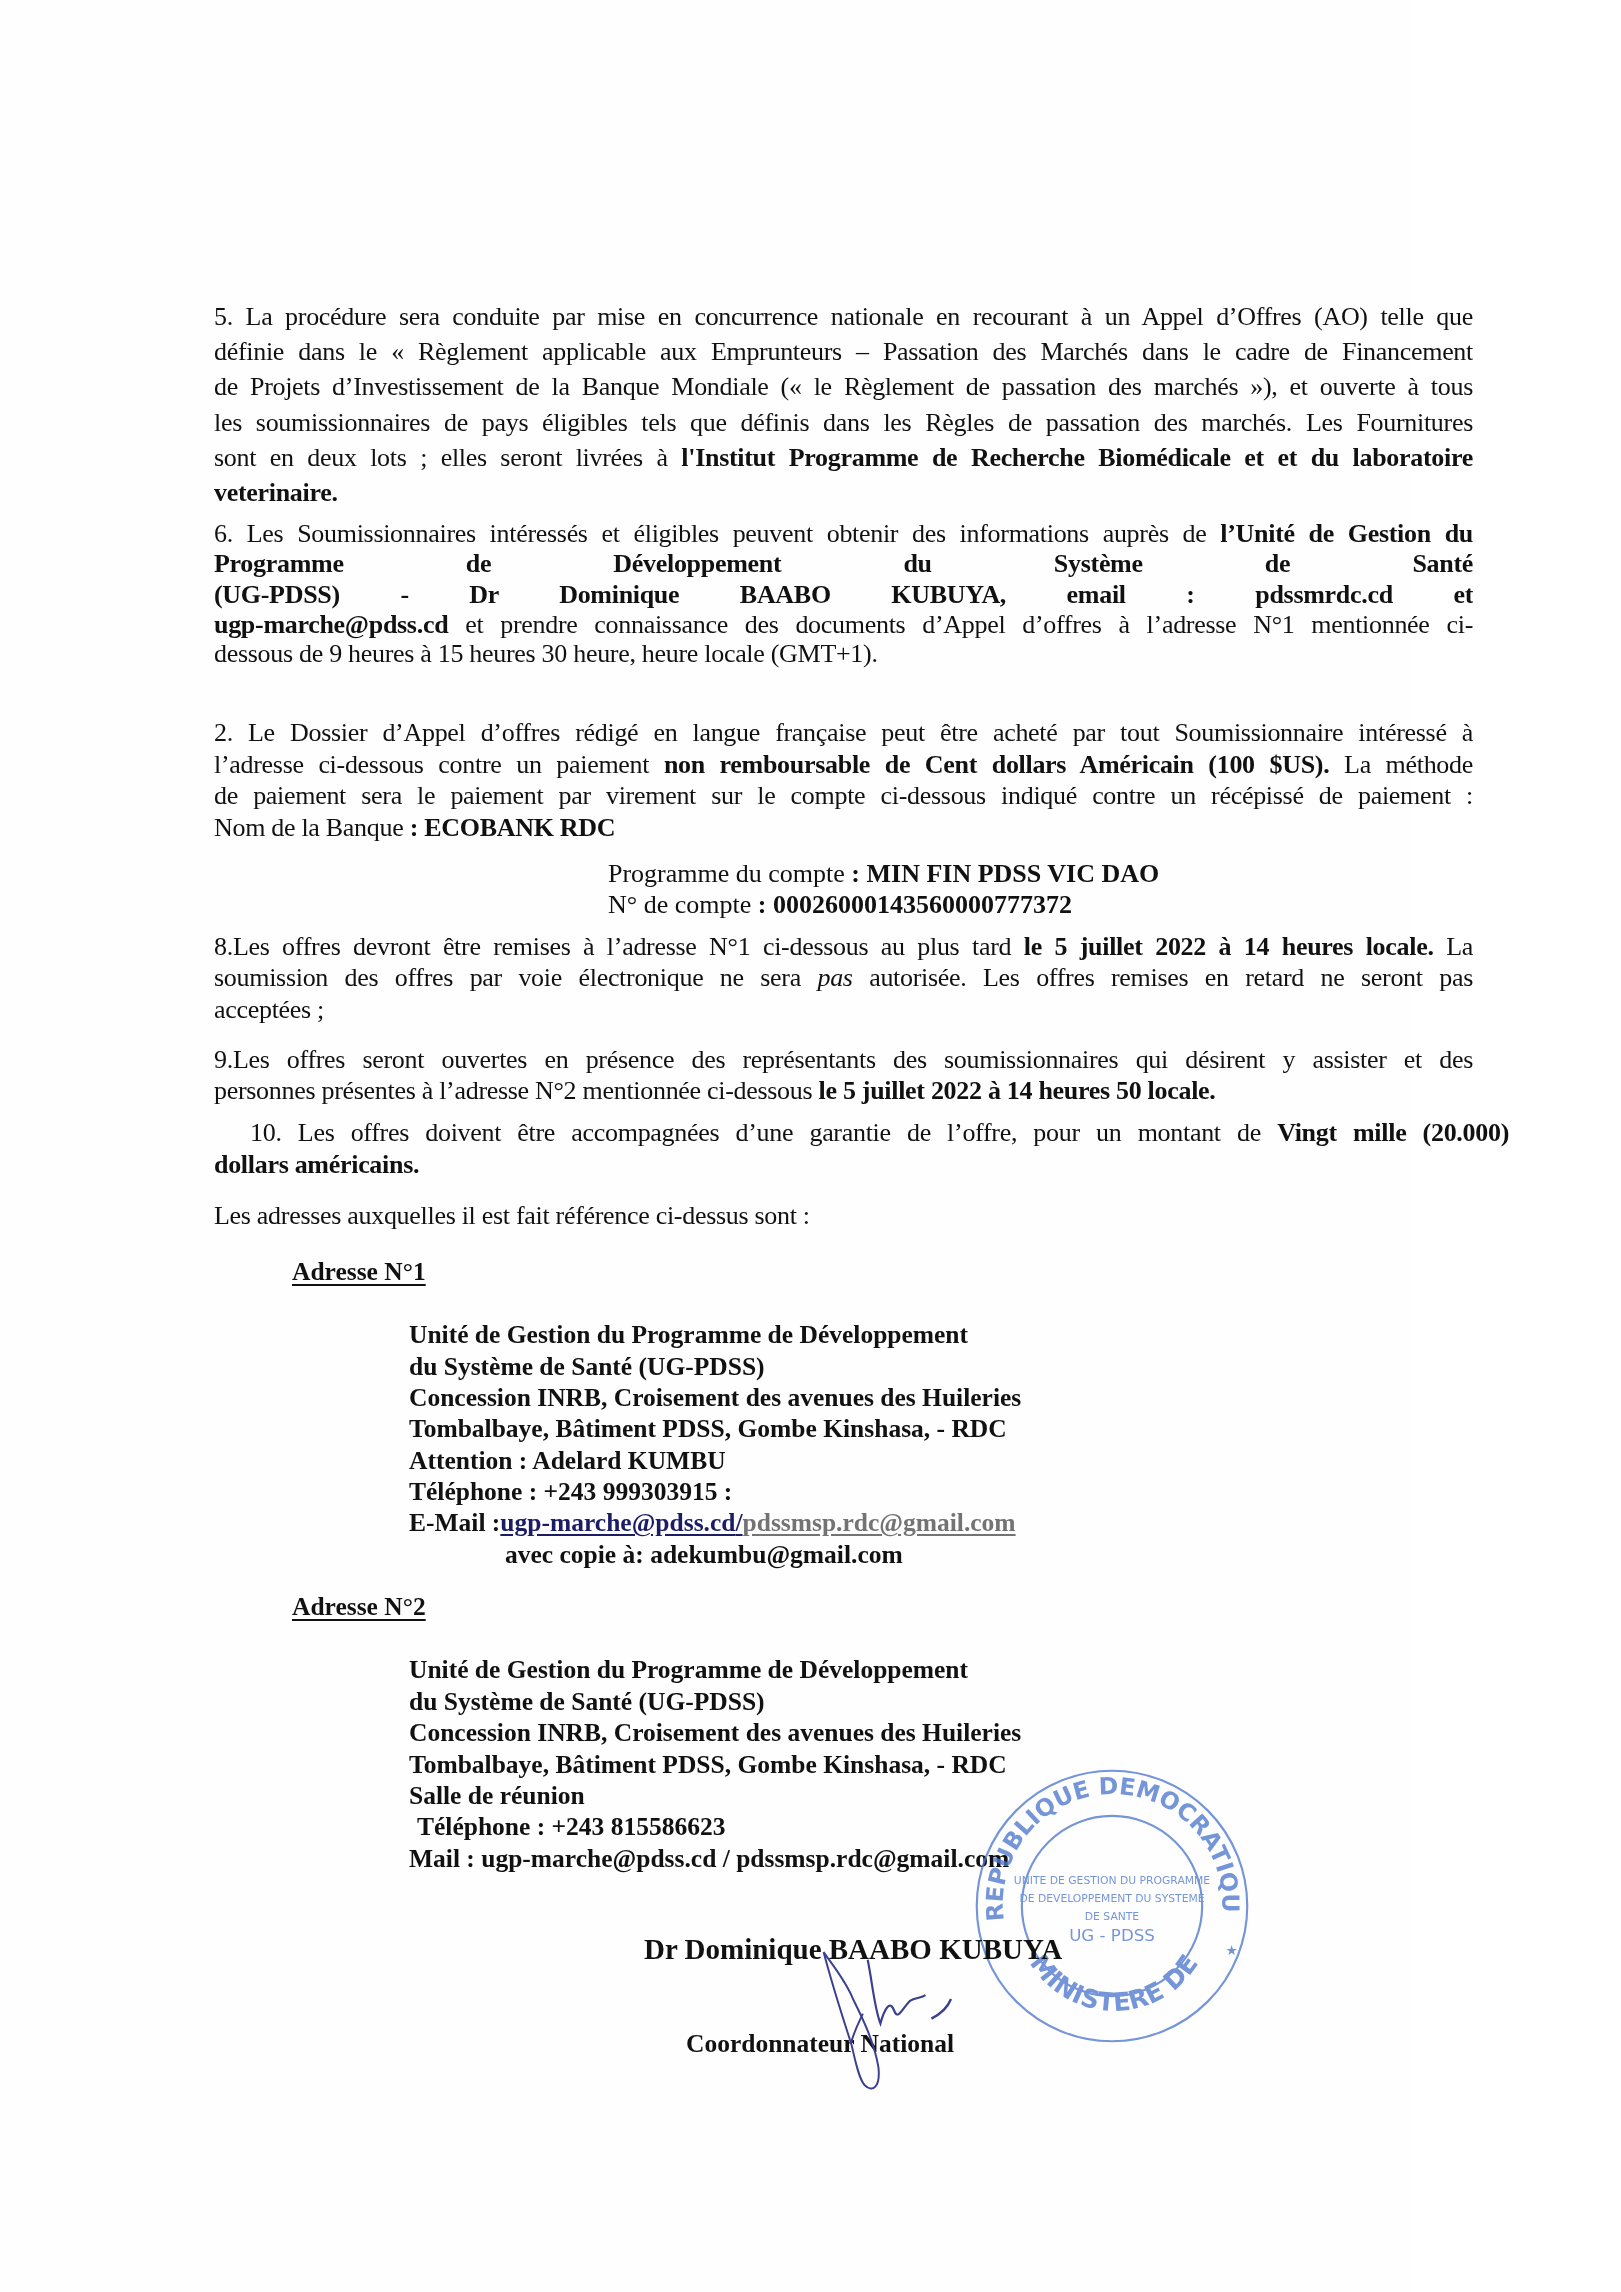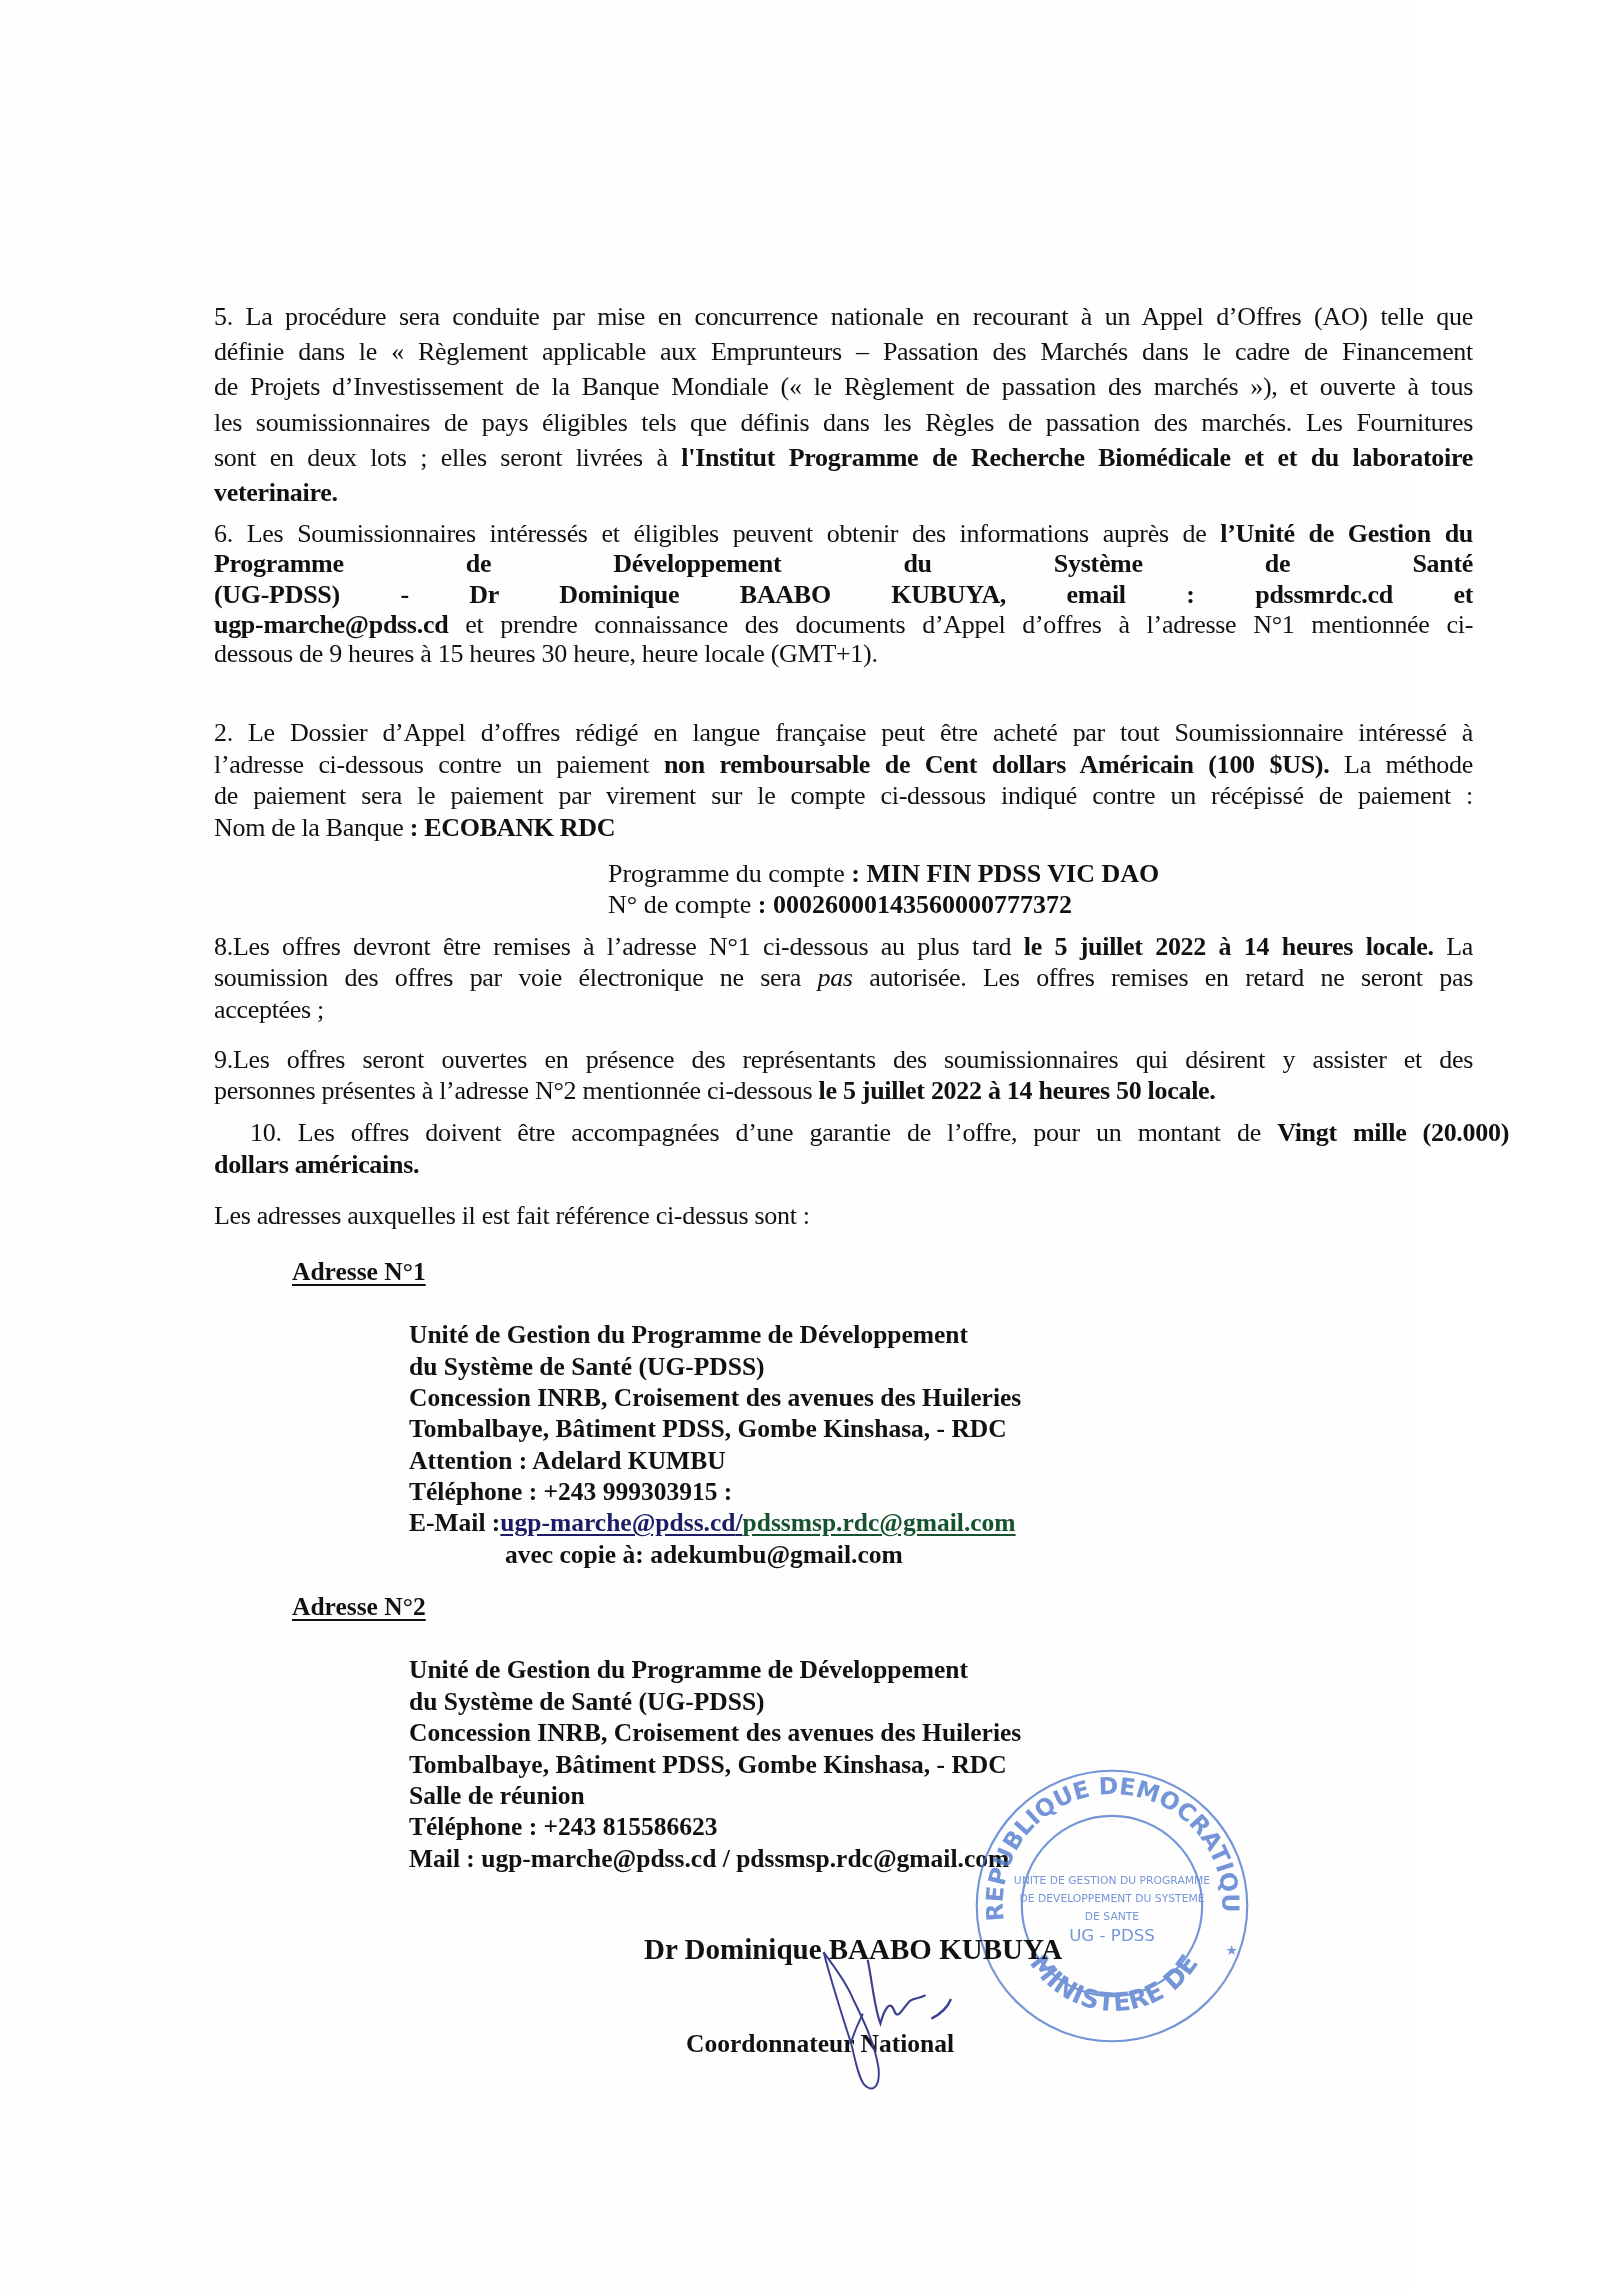--- a/index.html
+++ b/index.html
@@ -78,33 +78,33 @@
 
   <div class="addr-heading" style="top:1257px;">Adresse N°1</div>
   <div>
     <div class="addr-line" style="top:1320px;">Unité de Gestion du Programme de Développement</div>
     <div class="addr-line" style="top:1352px;">du Système de Santé (UG-PDSS)</div>
     <div class="addr-line" style="top:1383px;">Concession INRB, Croisement des avenues des Huileries</div>
     <div class="addr-line" style="top:1414px;">Tombalbaye, Bâtiment PDSS, Gombe Kinshasa, - RDC</div>
     <div class="addr-line" style="top:1446px;">Attention : Adelard KUMBU</div>
     <div class="addr-line" style="top:1477px;">Téléphone : +243 999303915 :</div>
     <div class="addr-line" style="top:1508px;">
-      <span>E-Mail :</span><span class="link" style="color: rgb(28, 28, 102);">ugp-marche@pdss.cd</span><span class="link" style="color: rgb(28, 28, 102);">/</span><span class="link" style="color: #14532d; text-decoration: underline;">pdssmsp.rdc@gmail.com</span>
+      <span>E-Mail :</span><span class="link" style="color: rgb(28, 28, 102);">ugp-marche@pdss.cd</span><span class="link" style="color: rgb(28, 28, 102);">/</span><span class="link" style="color: #737373; text-decoration: underline;">pdssmsp.rdc@gmail.com</span>
     </div>
     <div class="addr-line indent" style="top:1540px;">avec copie à: adekumbu@gmail.com</div>
   </div>
 
   <div class="addr-heading" style="top:1592px;">Adresse N°2</div>
   <div>
     <div class="addr-line" style="top:1655px;">Unité de Gestion du Programme de Développement</div>
     <div class="addr-line" style="top:1687px;">du Système de Santé (UG-PDSS)</div>
     <div class="addr-line" style="top:1718px;">Concession INRB, Croisement des avenues des Huileries</div>
     <div class="addr-line" style="top:1750px;">Tombalbaye, Bâtiment PDSS, Gombe Kinshasa, - RDC</div>
     <div class="addr-line" style="top:1781px;">Salle de réunion</div>
-    <div class="addr-line" style="top:1812px;">Téléphone : +243 815586623</div>
+    <div class="addr-line" style="top:1812px;margin-left:8px;">Téléphone : +243 815586623</div>
     <div class="addr-line" style="top:1844px;">Mail : ugp-marche@pdss.cd / pdssmsp.rdc@gmail.com</div>
   </div>
 
   <svg class="stamp" viewBox="0 0 300 300">
     <defs>
       <path id="arcTop" d="M 40,165 A 112,112 0 1,1 262,160"></path>
       <path id="arcBottom" d="M 62,200 A 100,100 0 0,0 240,205"></path>
     </defs>
     <g fill="none" stroke-width="2.2">
       <circle cx="150" cy="150" r="138" stroke="#4f78cf"></circle>

